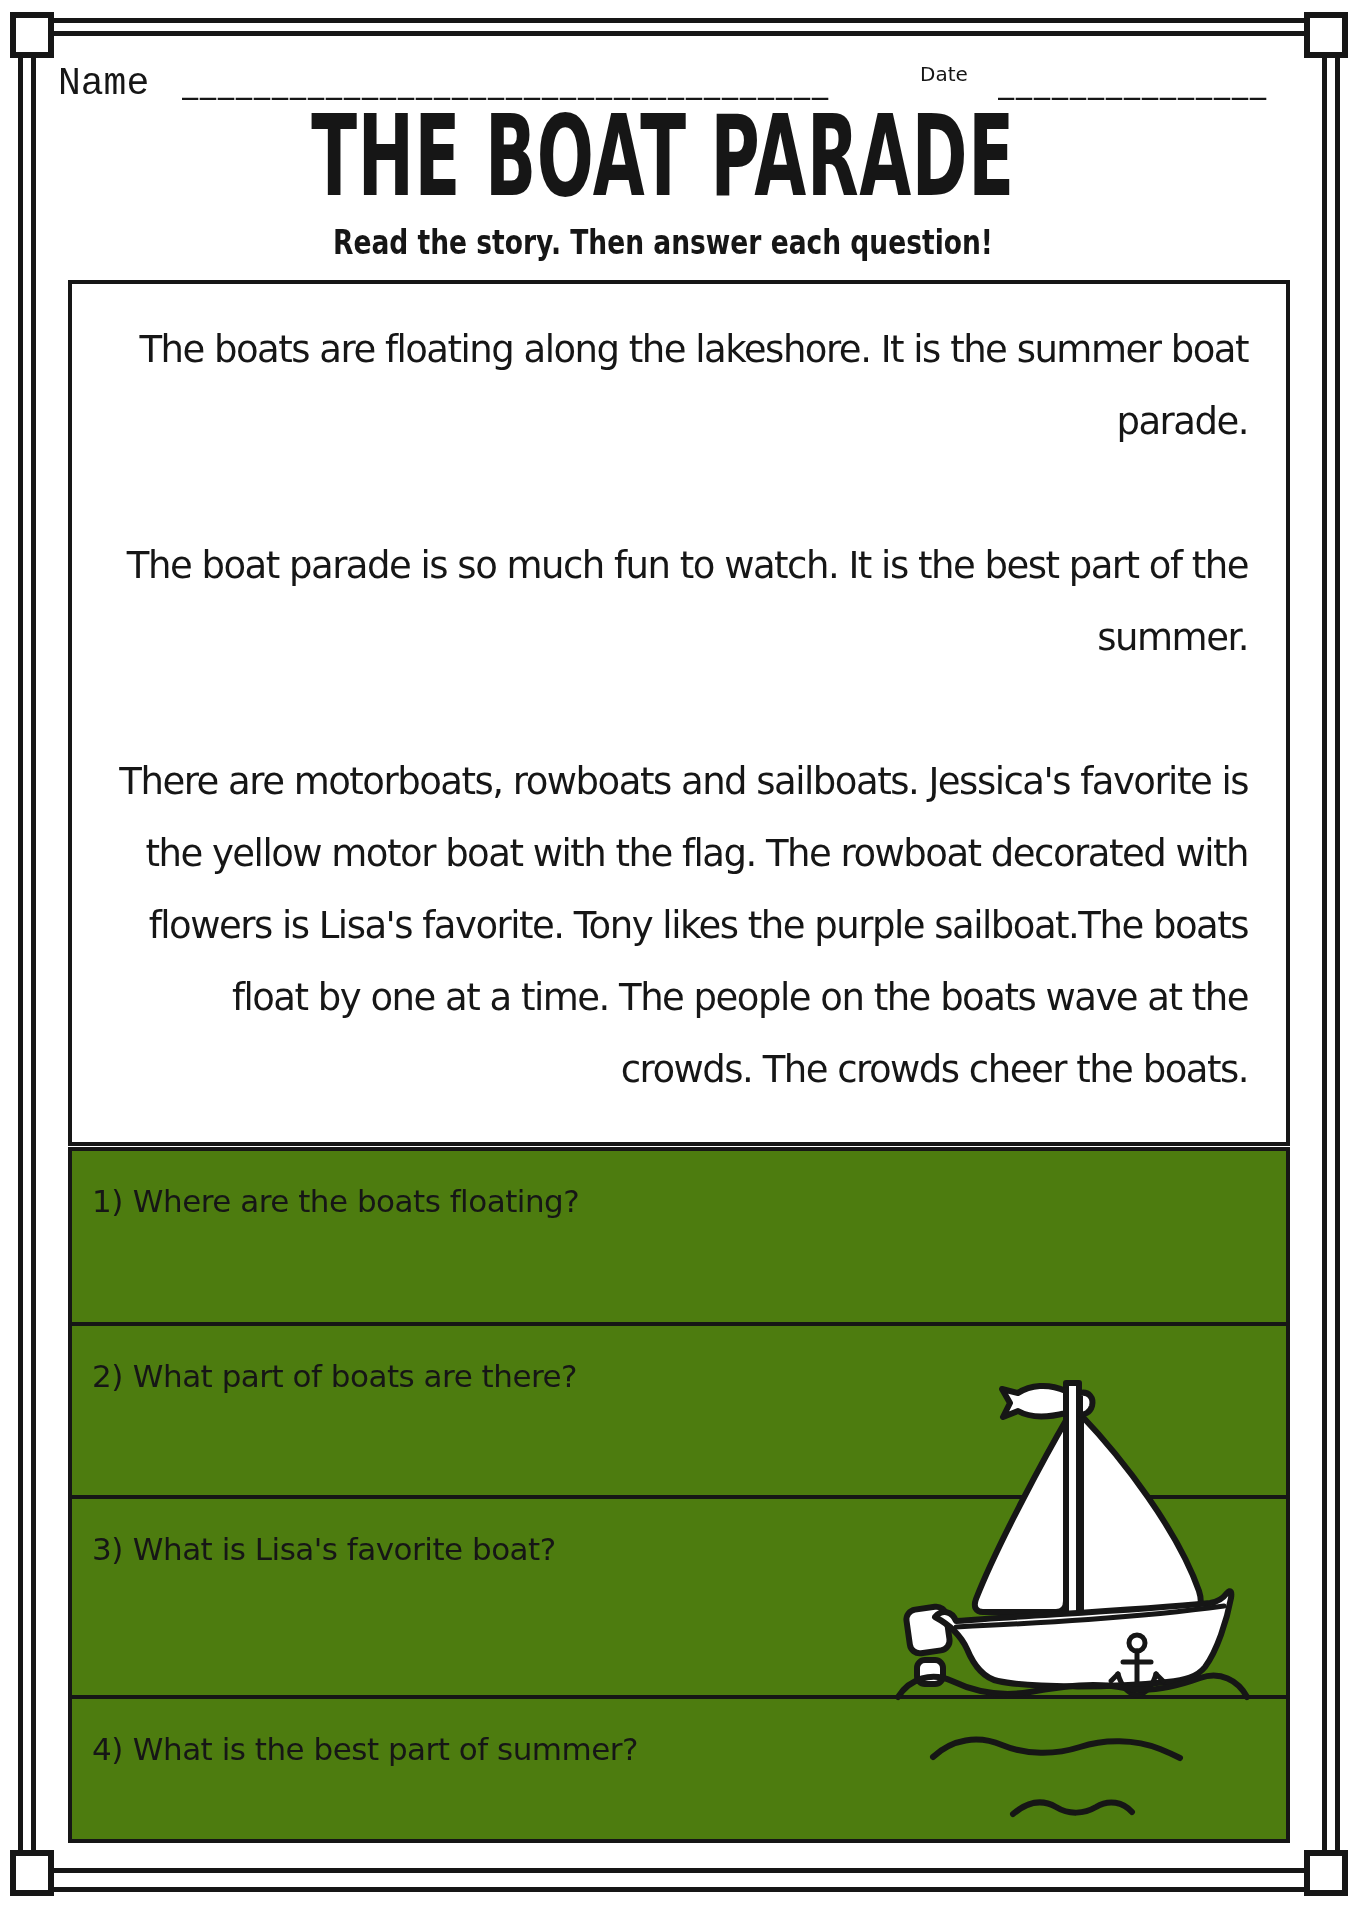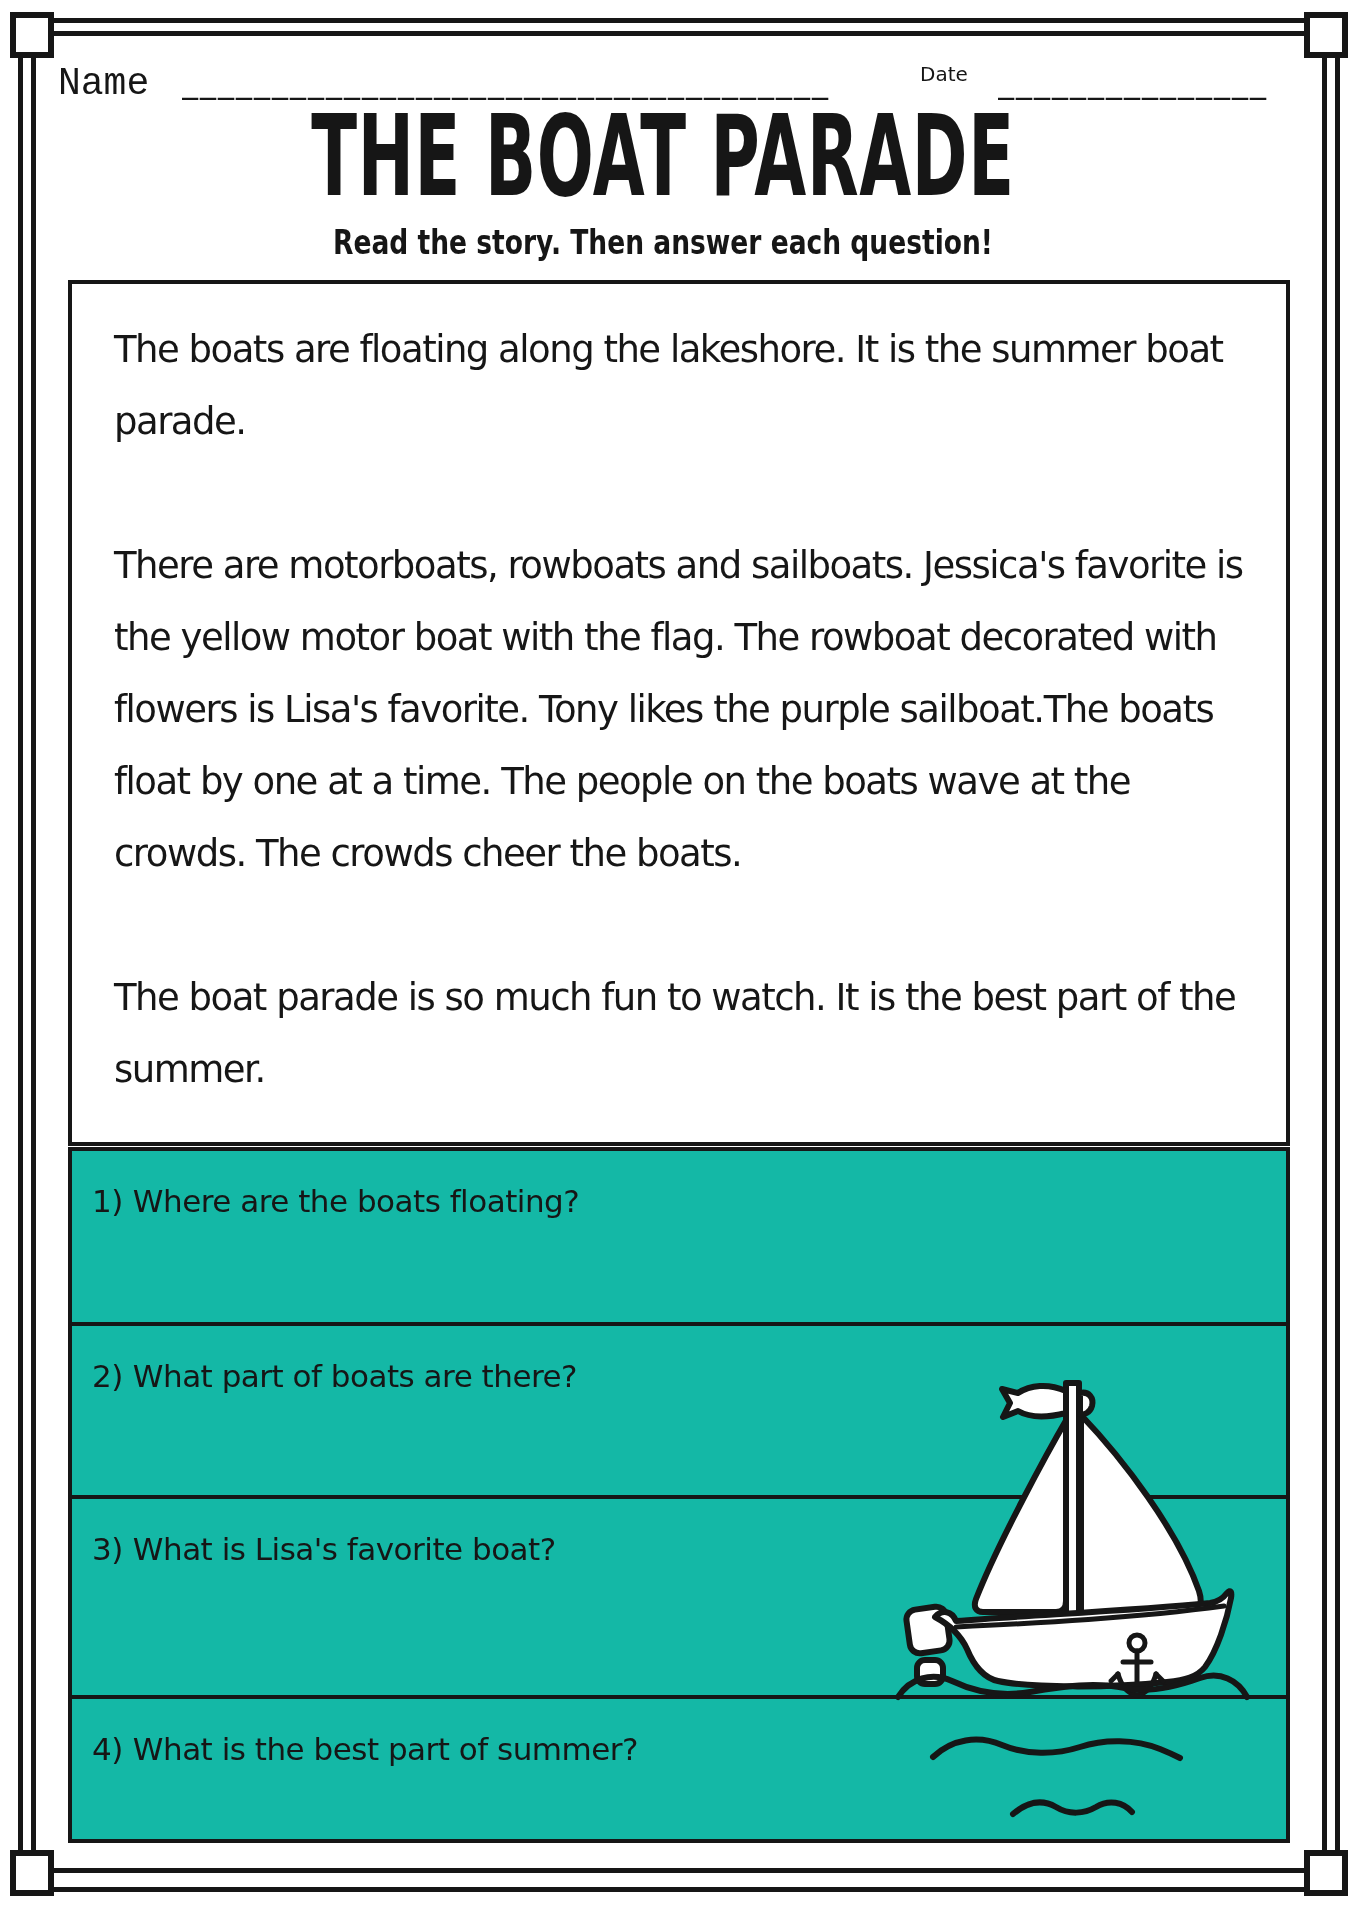--- a/index.html
+++ b/index.html
@@ -44,29 +44,30 @@
     position:absolute; left:8px; top:222px; width:1310px; text-align:center;
     font-size:34px; line-height:40px; font-weight:bold; white-space:nowrap;
     transform:scaleX(0.78); transform-origin:50% 50%;
   }
 
   
   .story-box {
     position:absolute; left:68px; top:280px; width:1222px; height:866px;
     border:4px solid #161616; background:#ffffff;
     padding:30px 38px 0 42px;
+    text-align:right;
   }
   .story-box p {
     font-size:37px; line-height:72px; letter-spacing:-1.5px; margin:0 0 72px 0;
   }
 
   
   .questions-box {
     position:absolute; left:68px; top:1147px; width:1222px; height:696px;
-    border:4px solid #161616; background:#14b8a6;
+    border:4px solid #161616; background:#4d7c0f;
     display:flex; flex-direction:column;justify-content:center;
   }
   .q-row { position:relative; padding:32px 0 0 20px; }
   .q-row.r1 { height:171px; }
   .q-row.r2 { height:173px; border-top:4px solid #161616; }
   .q-row.r3 { height:176px; border-top:4px solid #161616; }
   .q-row.r4 { flex:1;       border-top:4px solid #161616;margin-top:24px; }
   .q-text { font-size:31px; letter-spacing:-0.5px; white-space:nowrap; }
   .q-num  { margin-right:10px; }
 
@@ -91,22 +92,22 @@
   <div class="name-label">Name</div>
   <div class="name-line">____________________________________</div>
   <div class="date-label">Date</div>
   <div class="date-line">_______________</div>
 
   <div class="title">THE BOAT PARADE</div>
   <div class="subtitle">Read the story. Then answer each question!</div>
 
   <div class="story-box">
     <p>The boats are floating along the lakeshore. It is the summer boat parade.</p>
+    <p>The boat parade is so much fun to watch. It is the best part of the summer.</p>
     <p>There are motorboats, rowboats and sailboats. Jessica's favorite is the yellow motor boat with the flag. The rowboat decorated with flowers is Lisa's favorite. Tony likes the purple sailboat.The boats float by one at a time. The people on the boats wave at the crowds. The crowds cheer the boats.</p>
-    <p>The boat parade is so much fun to watch. It is the best part of the summer.</p>
   </div>
 
   <div class="questions-box">
     <div class="q-row r1">
       <div class="q-text">
         <span class="q-num">1)</span><span>Where are the boats floating?</span>
       </div>
     </div>
     <div class="q-row r2">
       <div class="q-text">

